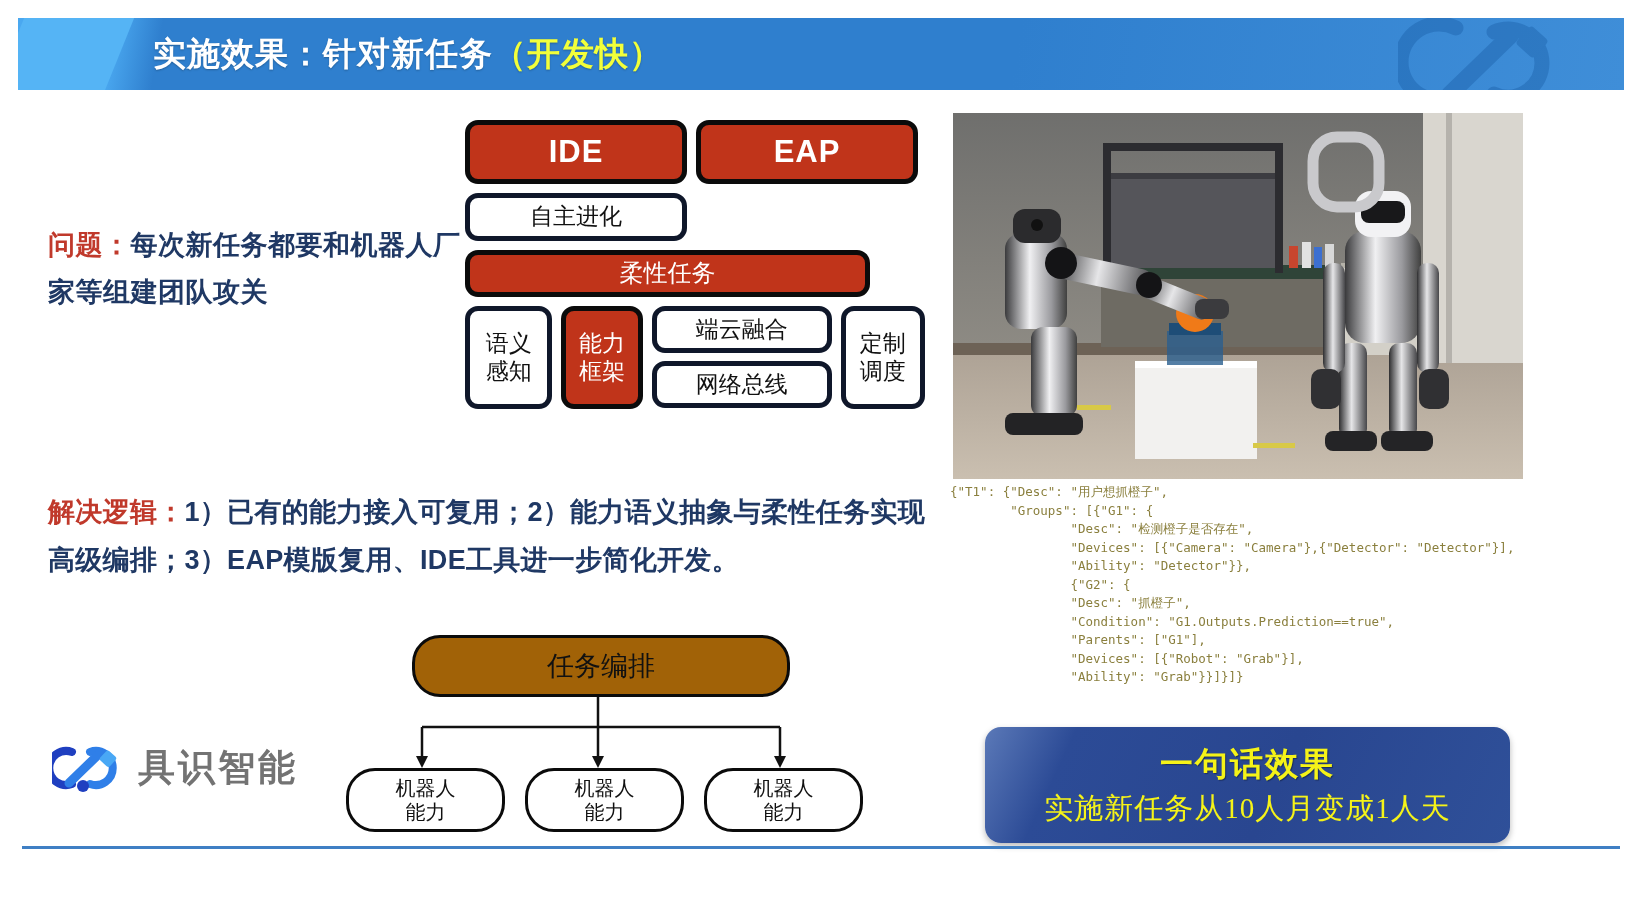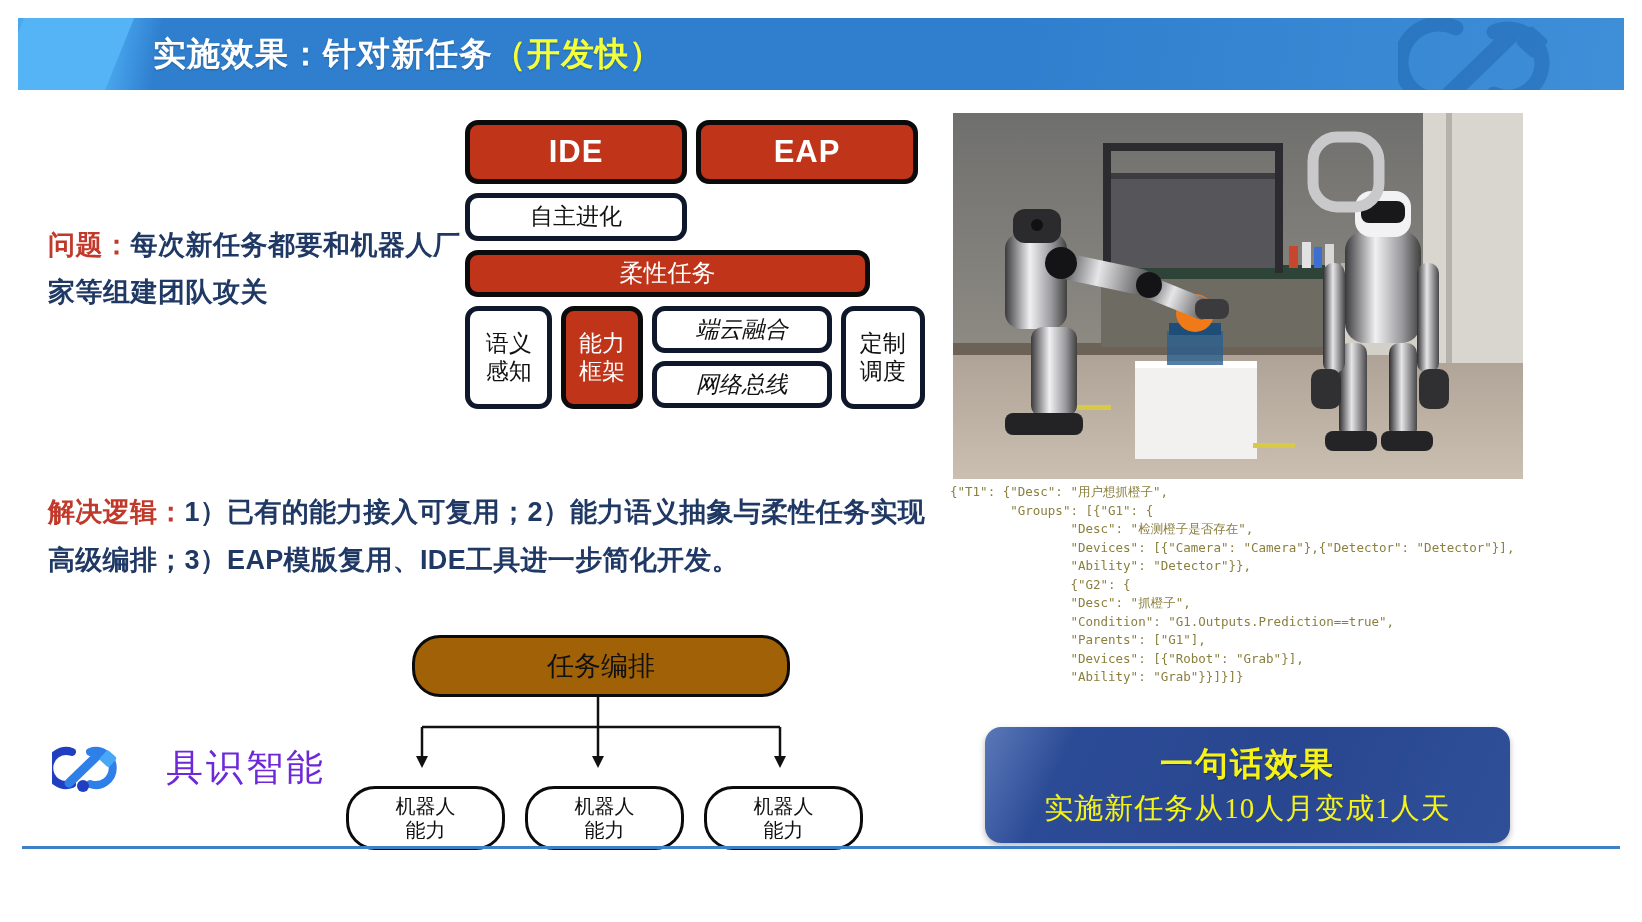--- a/index.html
+++ b/index.html
@@ -131,21 +131,21 @@
     letter-spacing: 1px;
   }
   .r1 .cell { height: 64px; width: 222px; }
   .r2 .cell { height: 48px; width: 222px; }
   .r3 .cell { height: 47px; width: 405px; font-size: 24px; }
   .r4 { align-items: stretch; height: 103px; }
   .r4 .col { display: flex; flex-direction: column; gap: 8px; }
   .c-semantic { width: 88px; height: 103px; }
   .c-ability  { width: 82px; height: 103px; }
   .c-stackcol { width: 180px; }
-  .c-stack    { height: 47px; width: 180px; font-style: italic; }
+  .c-stack    { height: 47px; width: 180px; }
   .c-sched    { width: 85px; height: 103px; }
 
   
   .flow {
     position: absolute;
     left: 330px;
     top: 605px;
     width: 560px;
     height: 200px;
   }
@@ -172,42 +172,40 @@
     border: 3px solid #0b0b0b;
     border-radius: 29px;
     display: flex;
     align-items: center;
     justify-content: center;
     text-align: center;
     background: #fff;
     font-size: 20px;
     line-height: 1.2;
     color: #111;
-    margin-top: 18px;
   }
   .leaf-1 { left: 16px; }
   .leaf-2 { left: 195px; }
   .leaf-3 { left: 374px; }
   .flow-svg { position: absolute; left: 0; top: 0; }
 
   
   .logo-wrap {
     position: absolute;
     left: 52px;
     top: 740px;
     display: flex;
     align-items: center;
     gap: 14px;
   }
   .logo-text {
     font-size: 37px;
-    font-weight: normal;
-    color: #6d28d9;
+    font-weight: bold;
+    color: #737373;
     letter-spacing: 3px;
-    margin-left: 28px;
   }
 
   
   .photo {
     position: absolute;
     left: 953px;
     top: 113px;
     width: 570px;
     height: 366px;
     overflow: hidden;

